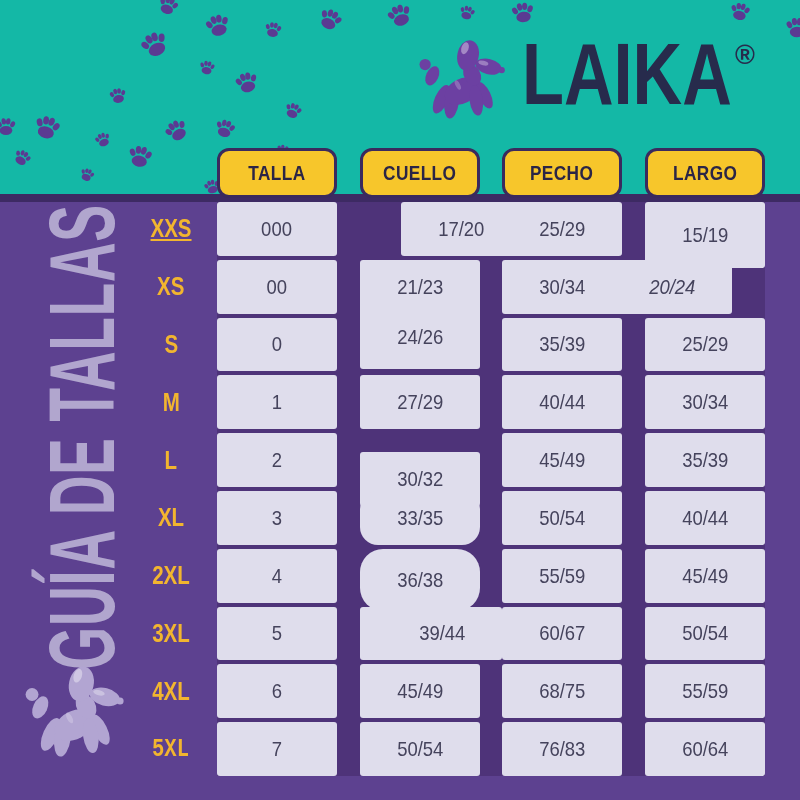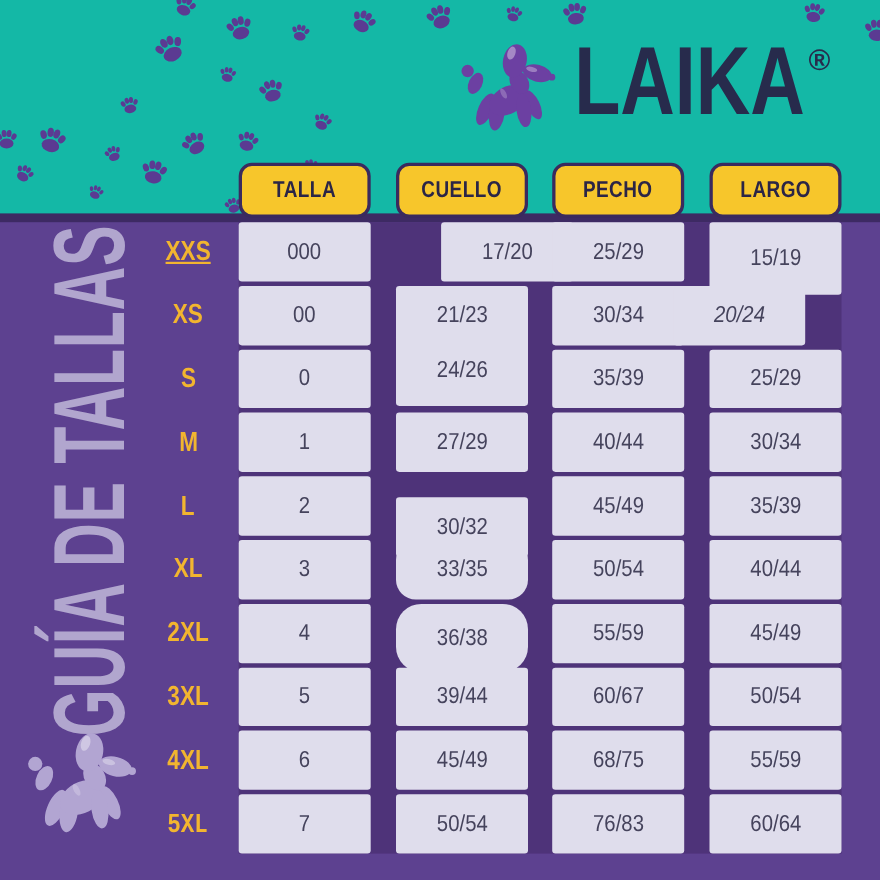--- a/index.html
+++ b/index.html
@@ -252,21 +252,21 @@
       </div>
       <div class="cell" style="left: 502px; top: 548.8px; height: 53.8px;">
         <span class="cond-num">55/59</span>
       </div>
       <div class="cell" style="left: 645px; top: 548.8px; height: 53.8px;">
         <span class="cond-num">45/49</span>
       </div>
       <div class="cell" style="left: 217px; top: 606.6px; height: 53.8px;">
         <span class="cond-num">5</span>
       </div>
-      <div class="cell" style="left: 360px; top: 606.6px; height: 53.8px;">
+      <div class="cell" style="left: 360px; top: 606.6px; height: 53.8px; padding-left: 22px;">
         <span class="cond-num">39/44</span>
       </div>
       <div class="cell" style="left: 502px; top: 606.6px; height: 53.8px;">
         <span class="cond-num">60/67</span>
       </div>
       <div class="cell" style="left: 645px; top: 606.6px; height: 53.8px;">
         <span class="cond-num">50/54</span>
       </div>
       <div class="cell" style="left: 217px; top: 664.4px; height: 53.8px;">
         <span class="cond-num">6</span>

